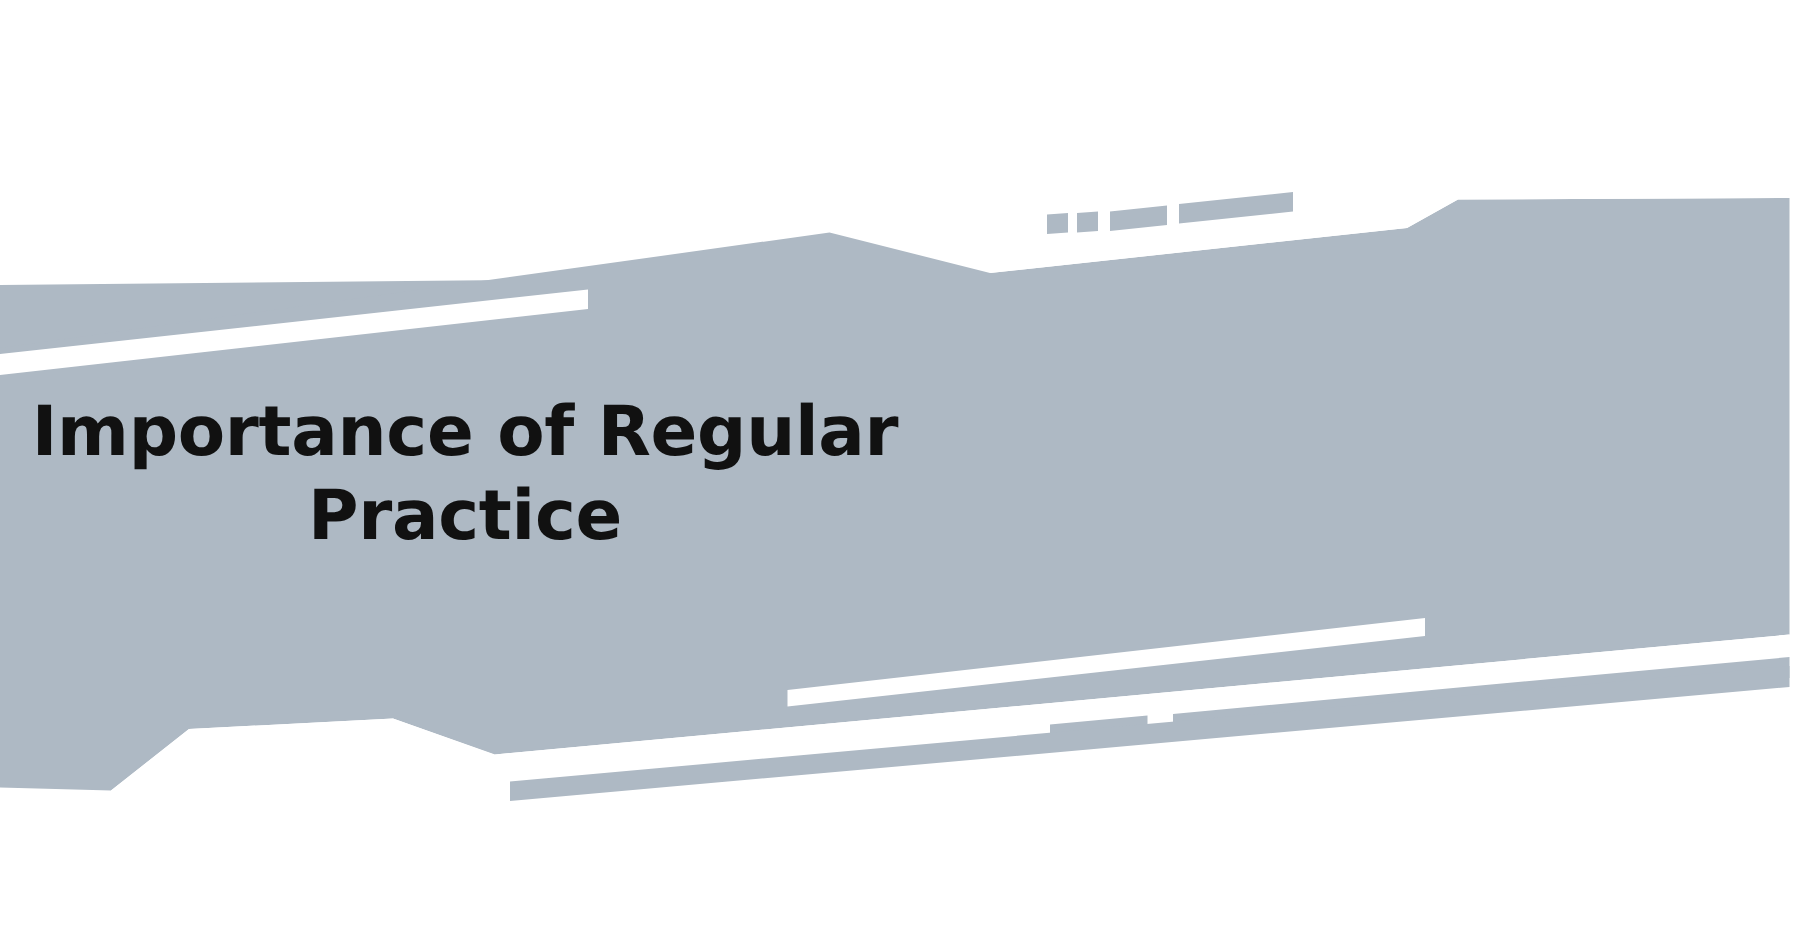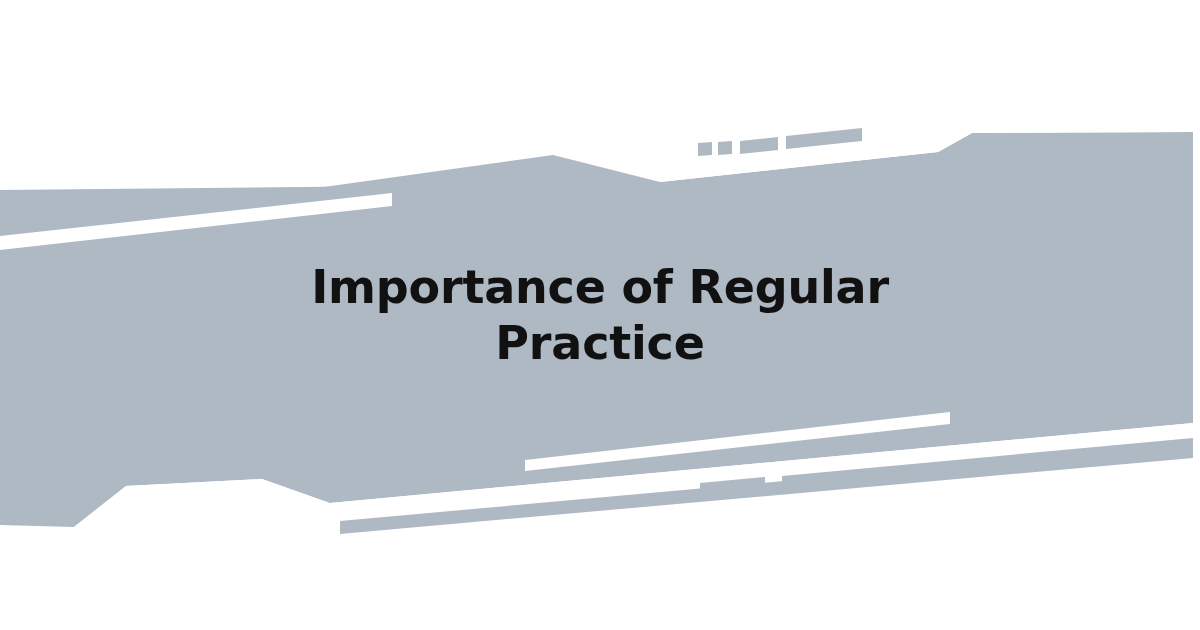--- a/index.html
+++ b/index.html
@@ -29,21 +29,20 @@
     display: block;
   }
   #title-layer {
     position: absolute;
     left: 0;
     top: 0;
     width: 1200px;
     height: 630px;
     display: flex;
     align-items: center;
-    justify-content: center;
     pointer-events: none;
   }
   #banner-title {
     width: 620px;
     margin: 0;
     padding: 0;
     text-align: center;
     font-family: "DejaVu Sans", "Liberation Sans", sans-serif;
     font-size: 46px;
     line-height: 1.22;

